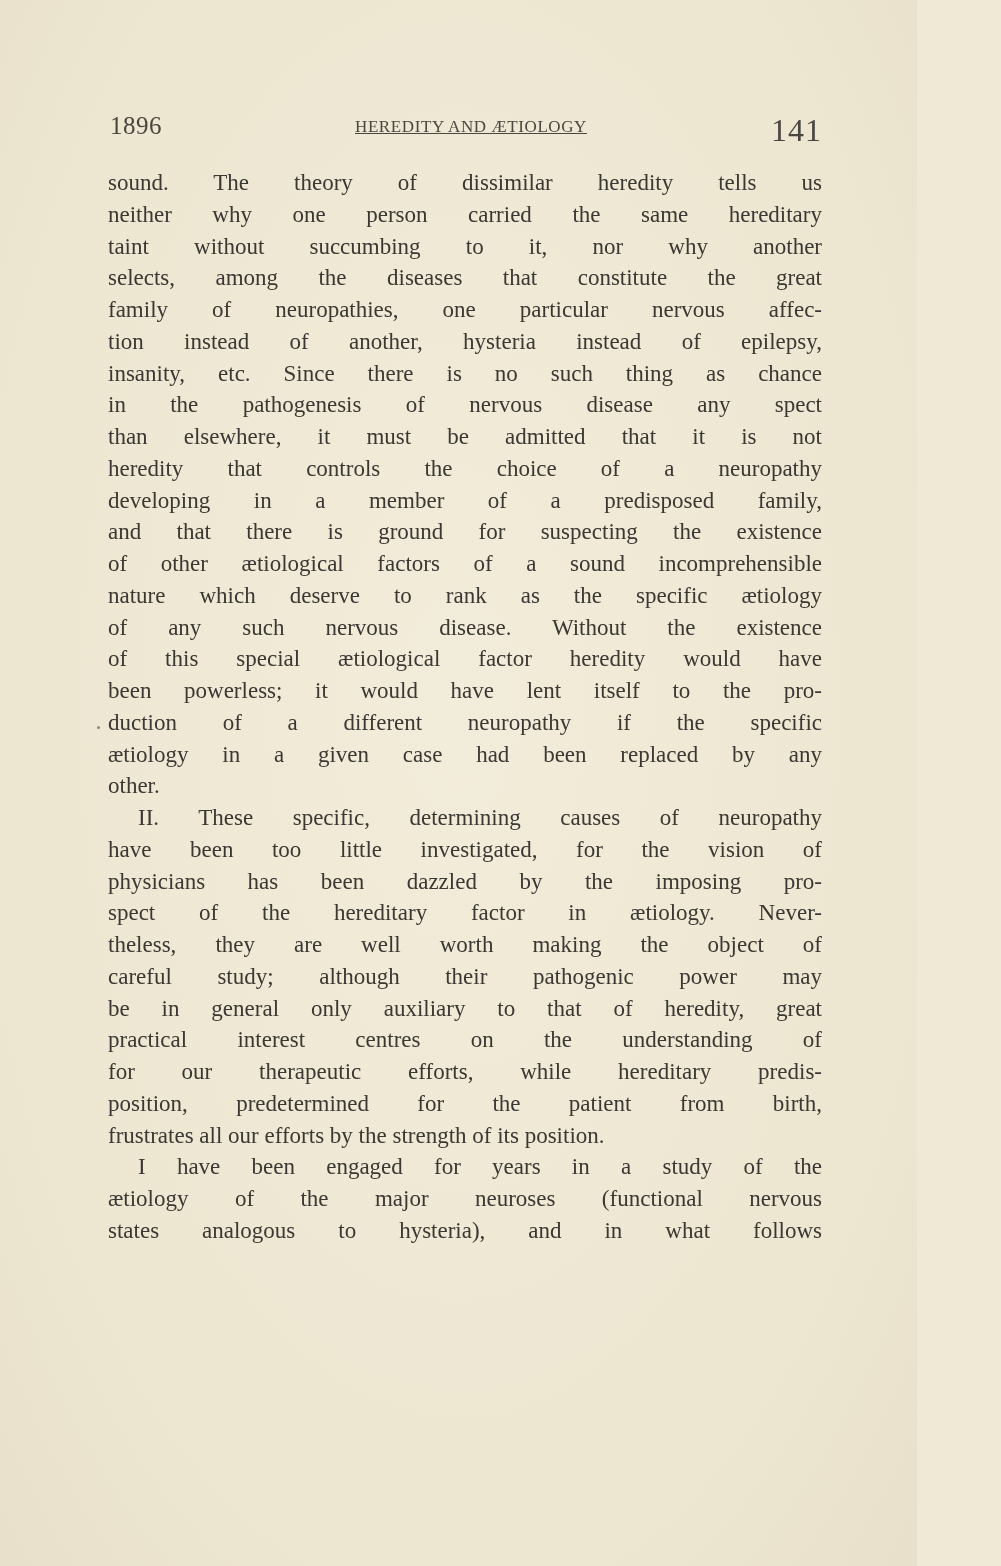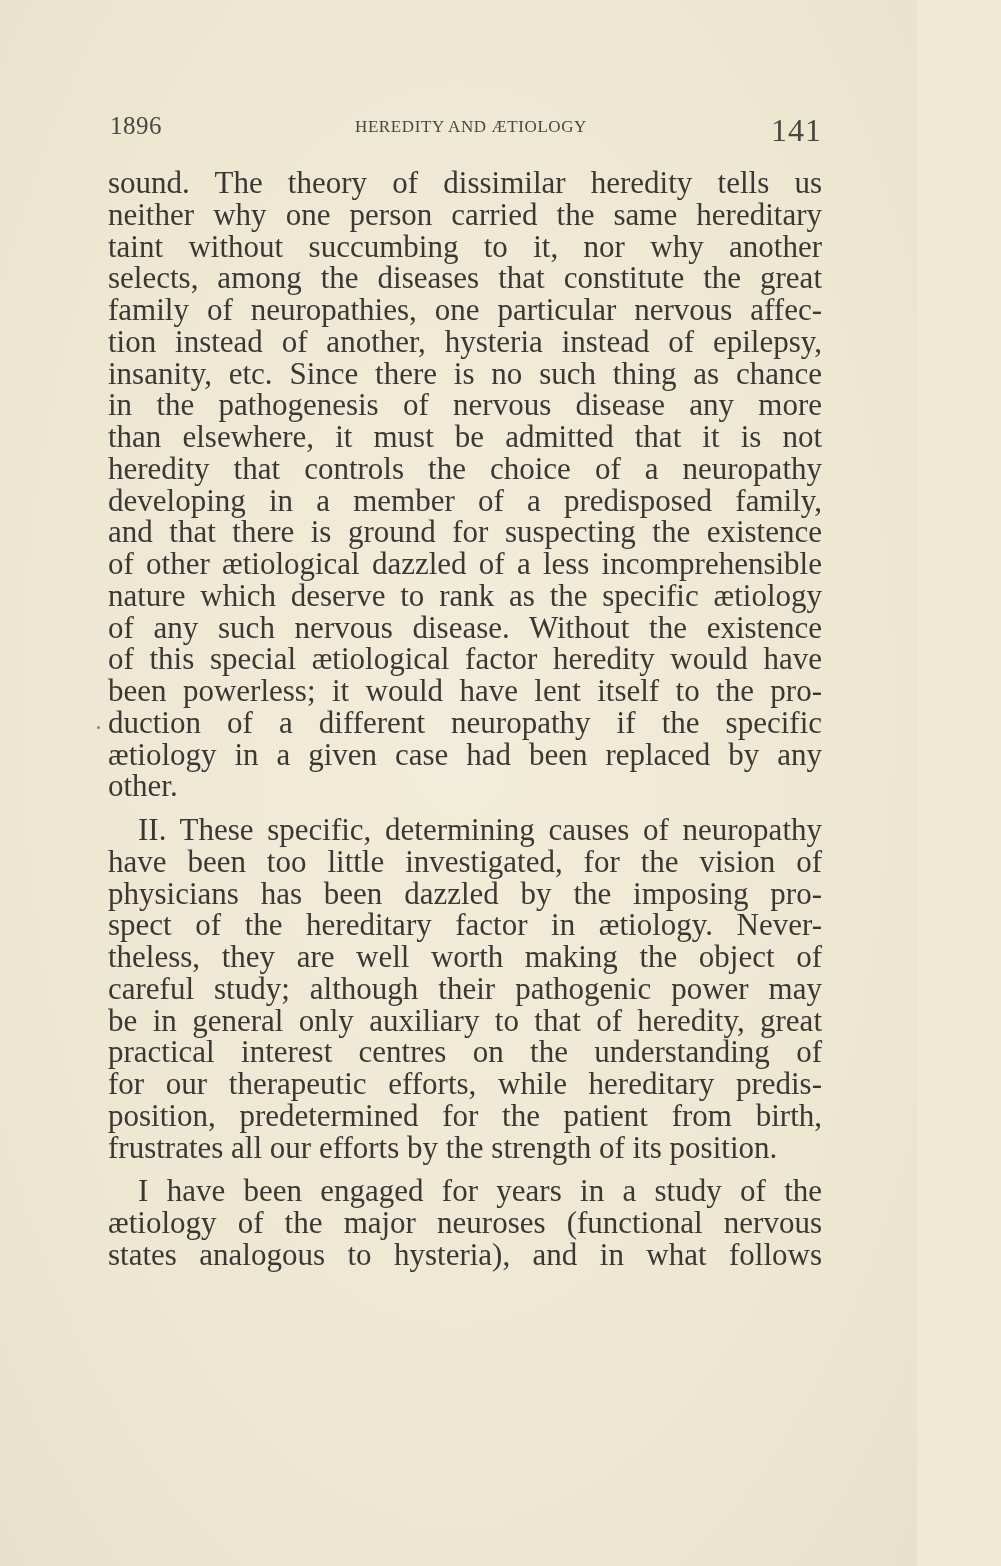--- a/index.html
+++ b/index.html
@@ -38,51 +38,51 @@
       letter-spacing: 0.5px;
     }
     .rh-title {
       position: absolute;
       left: 0; right: 0;
       top: 5px;
       text-align: center;
       font-size: 17px;
       letter-spacing: 0.6px;
       padding-left: 10px;
+      text-decoration: underline;
     }
     .rh-page {
       position: absolute;
       right: 0;
       top: 0;
       font-size: 32px;
       letter-spacing: 1px;
     }
     .body-text {
       position: absolute;
       left: 108px;
       top: 167px;
       width: 714px;
       font-family: "Liberation Serif", serif;
-      font-size: 31px;
+      font-size: 23px;
       line-height: 31.75px;
       color: #3b3833;
     }
     .line {
       display: block;
       height: 31.75px;
       white-space: nowrap;
       text-align: justify;
       text-align-last: justify;
     }
     .line.last {
       text-align-last: left;
     }
     .line.indent {
       padding-left: 30px;
-      margin-top: 12px;
     }
     .margin-mark {
       position: absolute;
       left: 97px;
       top: 726px;
       width: 3px;
       height: 3px;
       border-radius: 50%;
       background: #8a857b;
     }
@@ -101,26 +101,26 @@
   <div class="margin-mark"></div>
 
   <div class="body-text">
     <span class="line">sound. The theory of dissimilar heredity tells us</span>
     <span class="line">neither why one person carried the same hereditary</span>
     <span class="line">taint without succumbing to it, nor why another</span>
     <span class="line">selects, among the diseases that constitute the great</span>
     <span class="line">family of neuropathies, one particular nervous affec-</span>
     <span class="line">tion instead of another, hysteria instead of epilepsy,</span>
     <span class="line">insanity, etc. Since there is no such thing as chance</span>
-    <span class="line">in the pathogenesis of nervous disease any more</span>
+    <span class="line">in the pathogenesis of nervous disease any spect</span>
     <span class="line">than elsewhere, it must be admitted that it is not</span>
     <span class="line">heredity that controls the choice of a neuropathy</span>
     <span class="line">developing in a member of a predisposed family,</span>
     <span class="line">and that there is ground for suspecting the existence</span>
-    <span class="line">of other ætiological dazzled of a less incomprehensible</span>
+    <span class="line">of other ætiological factors of a sound incomprehensible</span>
     <span class="line">nature which deserve to rank as the specific ætiology</span>
     <span class="line">of any such nervous disease. Without the existence</span>
     <span class="line">of this special ætiological factor heredity would have</span>
     <span class="line">been powerless; it would have lent itself to the pro-</span>
     <span class="line">duction of a different neuropathy if the specific</span>
     <span class="line">ætiology in a given case had been replaced by any</span>
     <span class="line last">other.</span>
     <span class="line indent">II. These specific, determining causes of neuropathy</span>
     <span class="line">have been too little investigated, for the vision of</span>
     <span class="line">physicians has been dazzled by the imposing pro-</span>

